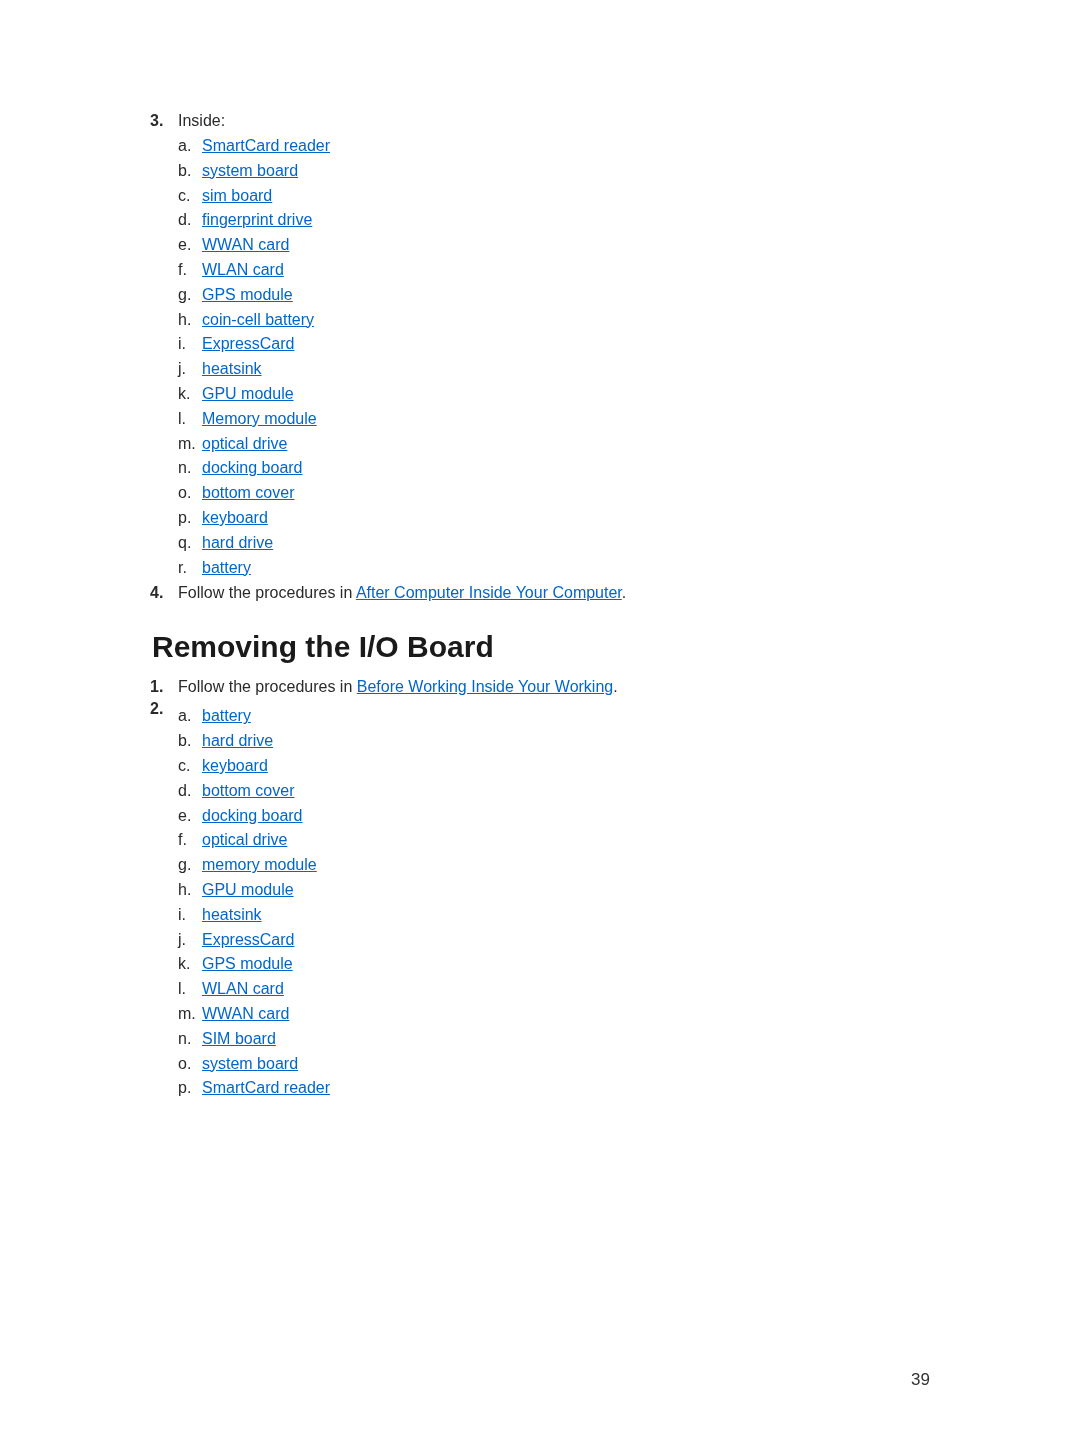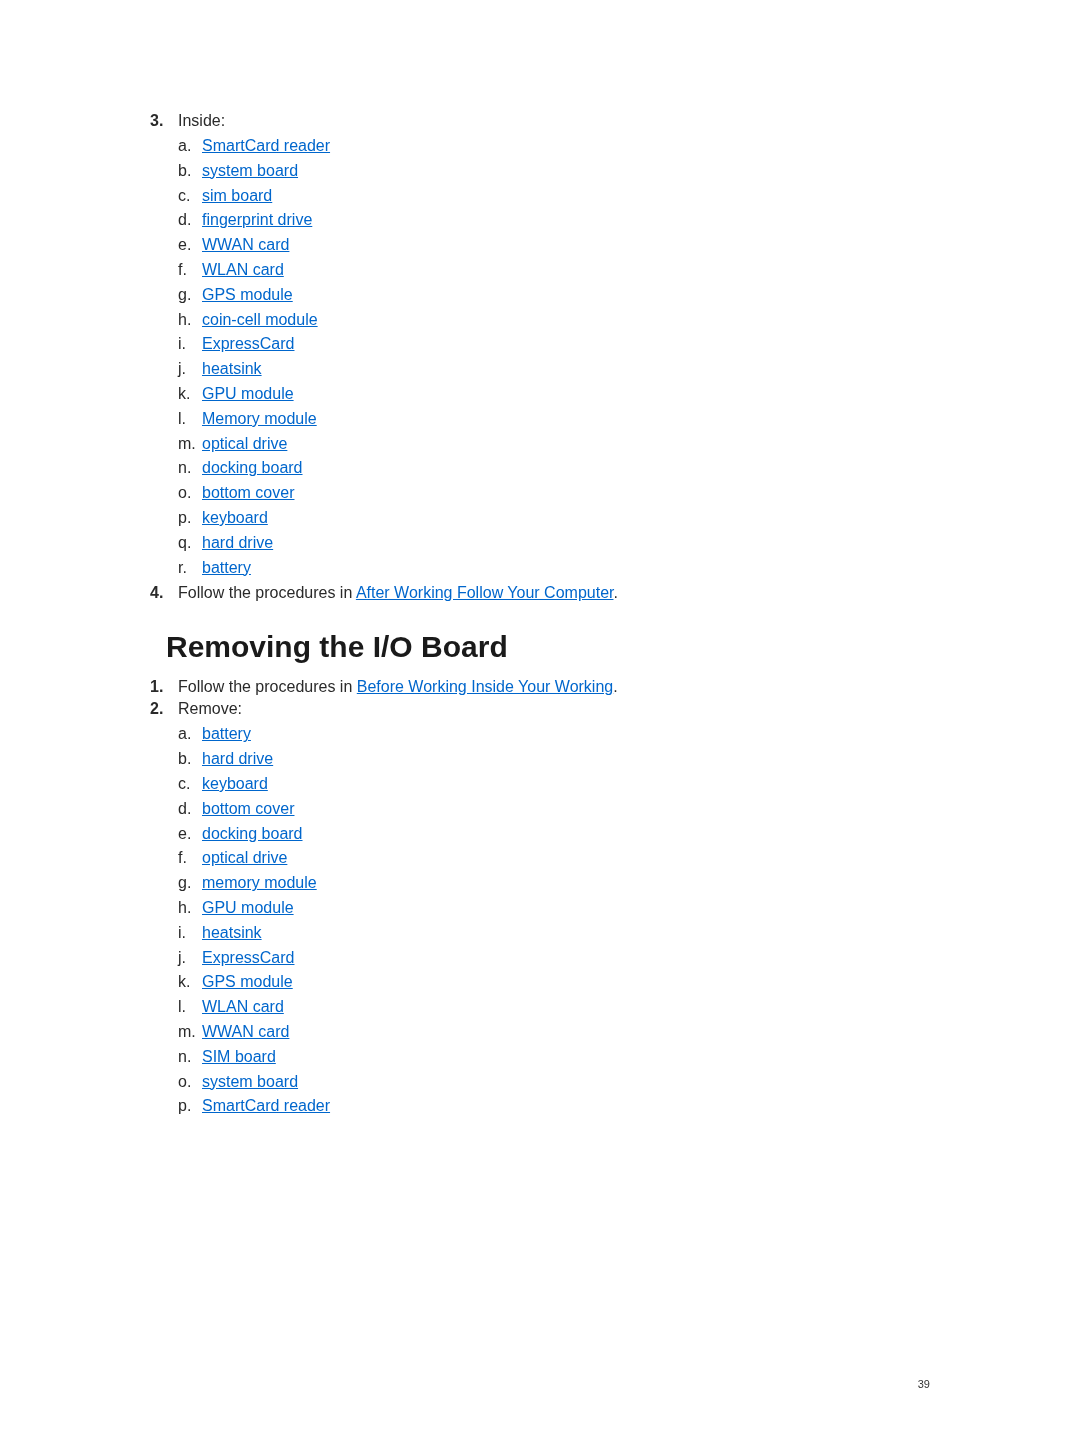--- a/index.html
+++ b/index.html
@@ -14,23 +14,23 @@
 ol.top > li > .marker { font-weight:bold; width:28px; flex-shrink:0; }
 ol.top > li > .body { flex:1; }
 .intro { margin-bottom:4px; }
 ol.sub { list-style:none; margin:4px 0 0 0; padding:0; }
 ol.sub > li { display:flex; align-items:flex-start; line-height:1.55; }
 ol.sub > li > .sm { width:24px; flex-shrink:0; }
 a.link { color:#0066cc; text-decoration:underline; cursor:pointer;text-align:right; }
 h2.section {
   font-family:"Trebuchet MS","Segoe UI",Arial,sans-serif;
   font-size:30px; font-weight:bold; color:#1a1a1a;
-  margin:28px 0 14px 16px;
+  margin:28px 0 14px 2px;
 }
-.pageno { position:absolute; right:150px; bottom:44px; font-size:11px; color:#333; }
+.pageno { position:absolute; right:150px; bottom:44px; font-size:17px; color:#333; }
 </style>
 </head>
 <body>
 
 <div class="page">
   <ol class="top">
     <li>
       <span class="marker">3.</span>
       <div class="body">
         <div class="intro">Inside:</div>
@@ -58,21 +58,21 @@
             <li>
               <span class="sm">f.</span>
               <a class="link" href="#">WLAN card</a>
             </li>
             <li>
               <span class="sm">g.</span>
               <a class="link" href="#">GPS module</a>
             </li>
             <li>
               <span class="sm">h.</span>
-              <a class="link" href="#">coin-cell module</a>
+              <a class="link" href="#">coin-cell battery</a>
             </li>
             <li>
               <span class="sm">i.</span>
               <a class="link" href="#">ExpressCard</a>
             </li>
             <li>
               <span class="sm">j.</span>
               <a class="link" href="#">heatsink</a>
             </li>
             <li>
@@ -106,38 +106,37 @@
             <li>
               <span class="sm">r.</span>
               <a class="link" href="#">battery</a>
             </li>
           </ol>
       </div>
     </li>
     <li>
       <span class="marker">4.</span>
       <div class="body">
-        <span>Follow the procedures in </span><a class="link" href="#">After Working Follow Your Computer</a><span>.</span>
+        <span>Follow the procedures in </span><a class="link" href="#">After Computer Inside Your Computer</a><span>.</span>
       </div>
     </li>
   </ol>
 
   <h2 class="section">Removing the I/O Board</h2>
 
   <ol class="top">
     <li>
       <span class="marker">1.</span>
       <div class="body">
         <span>Follow the procedures in </span><a class="link" href="#">Before Working Inside Your Working</a><span>.</span>
       </div>
     </li>
     <li>
       <span class="marker">2.</span>
       <div class="body">
-        <div class="intro">Remove:</div>
         <ol class="sub" id="remove-list">
             <li>
               <span class="sm">a.</span>
               <a class="link" href="#">battery</a>
             </li>
             <li>
               <span class="sm">b.</span>
               <a class="link" href="#">hard drive</a>
             </li>
             <li>

